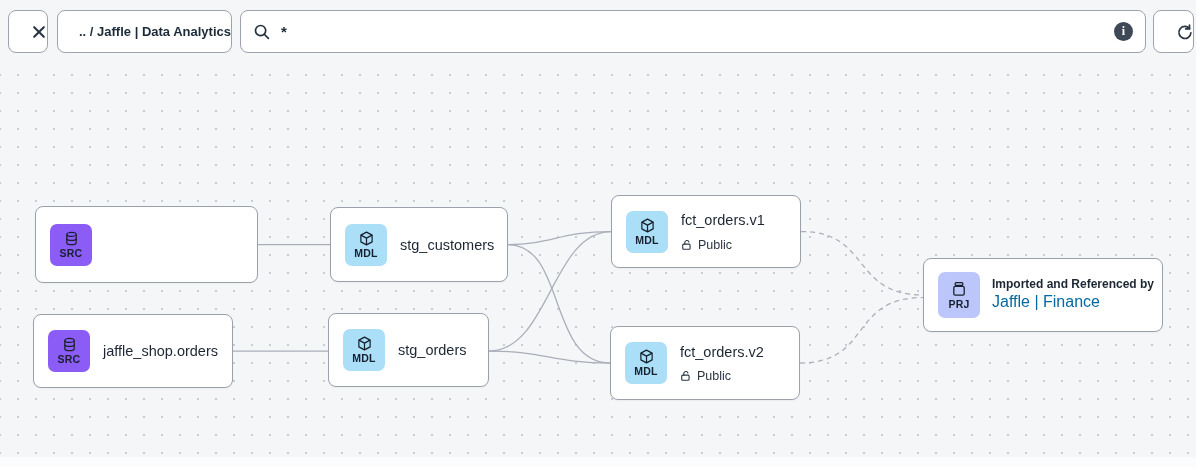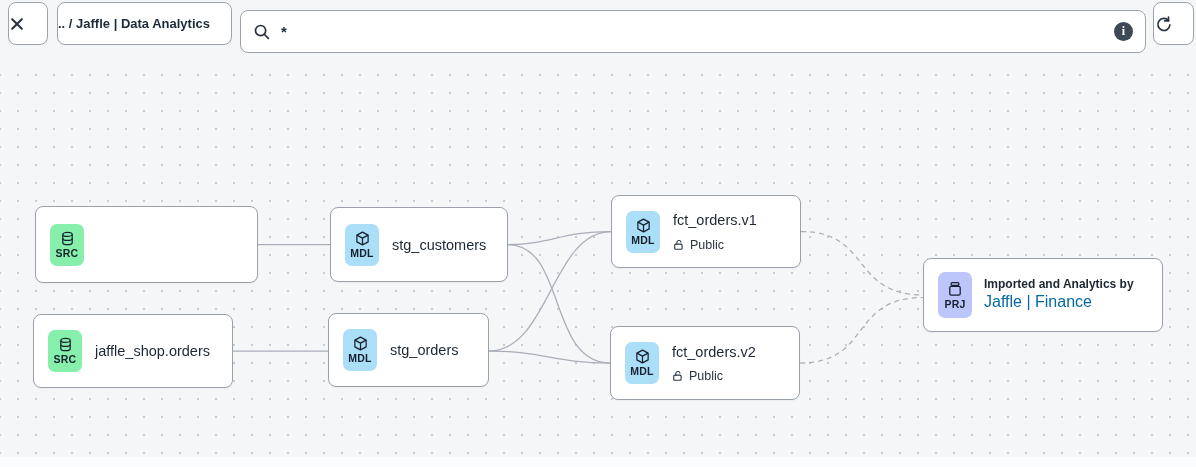--- a/index.html
+++ b/index.html
@@ -17,23 +17,23 @@
     background-image:radial-gradient(circle, #c9ccd2 1.05px, transparent 1.25px);
     background-size:18px 18px;
     background-position:9px 4px;
   }
   .bottom-gutter { position:absolute; left:0; right:0; bottom:0; height:10px; background:#fbfcfd; }
   svg.edges { position:absolute; inset:0; width:1196px; height:467px; pointer-events:none; }
   svg.edges path { fill:none; stroke:#a9aeb8; stroke-width:1.25; }
   svg.edges path.dashed { stroke-dasharray:5 4; }
   
   .tb-btn {
-    position:absolute; top:2px; height:43px;
+    position:absolute; top:10px; height:43px;
     background:#ffffff; border:1px solid #9ca3ad; border-radius:8px;
-    display:flex; align-items:center; justify-content:flex-start;
+    display:flex; align-items:center; justify-content:flex-end;
     cursor:pointer; color:#2b3442;
   }
   .close-btn { left:8px; width:40px; }
   .crumb-btn { left:57px; width:175px; font-size:13px; font-weight:700; color:#1c2b3a; }
   .search-box {
     position:absolute; left:240px; top:10px; width:906px; height:43px;
     background:#ffffff; border:1px solid #9ca3ad; border-radius:8px;
     display:flex; align-items:center; padding:0 12px; gap:10px;
   }
   .search-box input {
@@ -46,25 +46,25 @@
     display:flex; align-items:center; justify-content:center; cursor:pointer; flex:0 0 auto;
   }
   .refresh-btn { left:1153px; width:41px; }
   
   .node {
     position:absolute; background:#ffffff; border:1px solid #9aa1ab; border-radius:8px;
     display:flex; align-items:center; padding:0 14px; gap:13px;
     cursor:pointer; box-shadow:0 1px 2px rgba(20,30,50,.04);
   }
   .badge {
-    flex:0 0 auto; width:34px; height:42px; border-radius:7px;
+    flex:0 0 auto; width:42px; height:42px; border-radius:7px;
     display:flex; flex-direction:column; align-items:center; justify-content:center;
     color:#17212e;
   }
-  .badge.src { background:#86efac; }
+  .badge.src { background:#8b5cf6; }
   .badge.mdl { background:#abdef7; }
   .badge.prj { background:#bcc6fa; height:46px; }
   .badge .blabel { font-size:10.5px; font-weight:700; letter-spacing:.2px; margin-top:1px; }
   .ntitle { font-size:14.5px; white-space:nowrap; color:#1c2733; }
   .ncol { display:flex; flex-direction:column; justify-content:center; }
   .ncol .ntitle { line-height:1.25; }
   .access { display:flex; align-items:center; gap:5px; margin-top:8px; color:#2b3644; }
   .access .atext { font-size:12.5px; }
   .nsub { font-size:12px; font-weight:700; color:#1c2733; line-height:1.3; white-space:nowrap; }
   .nbig { font-size:16px; color:#0369a1; line-height:1.3; white-space:nowrap; }
@@ -192,21 +192,21 @@
   <div class="badge prj">
     <span class="icon">
       <svg width="16" height="16" viewBox="0 0 16 16" fill="none" stroke="#17212e" stroke-width="1.3" stroke-linejoin="round">
         <rect x="4.2" y="1.6" width="7.6" height="2.8" rx="1"></rect>
         <rect x="2.8" y="5.4" width="10.4" height="8.8" rx="1.4"></rect>
       </svg>
     </span>
     <span class="blabel">PRJ</span>
   </div>
   <div class="ncol">
-    <span class="nsub">Imported and Analytics by</span>
+    <span class="nsub">Imported and Referenced by</span>
     <span class="nbig">Jaffle | Finance</span>
   </div>
 </div>
 
 <button class="tb-btn close-btn">
   <span class="icon">
     <svg width="16" height="16" viewBox="0 0 16 16" fill="none" stroke="#2b3442" stroke-width="2.1" stroke-linecap="round">
       <path d="M3.2 3.2 L12.8 12.8 M12.8 3.2 L3.2 12.8"></path>
     </svg>
   </span>

